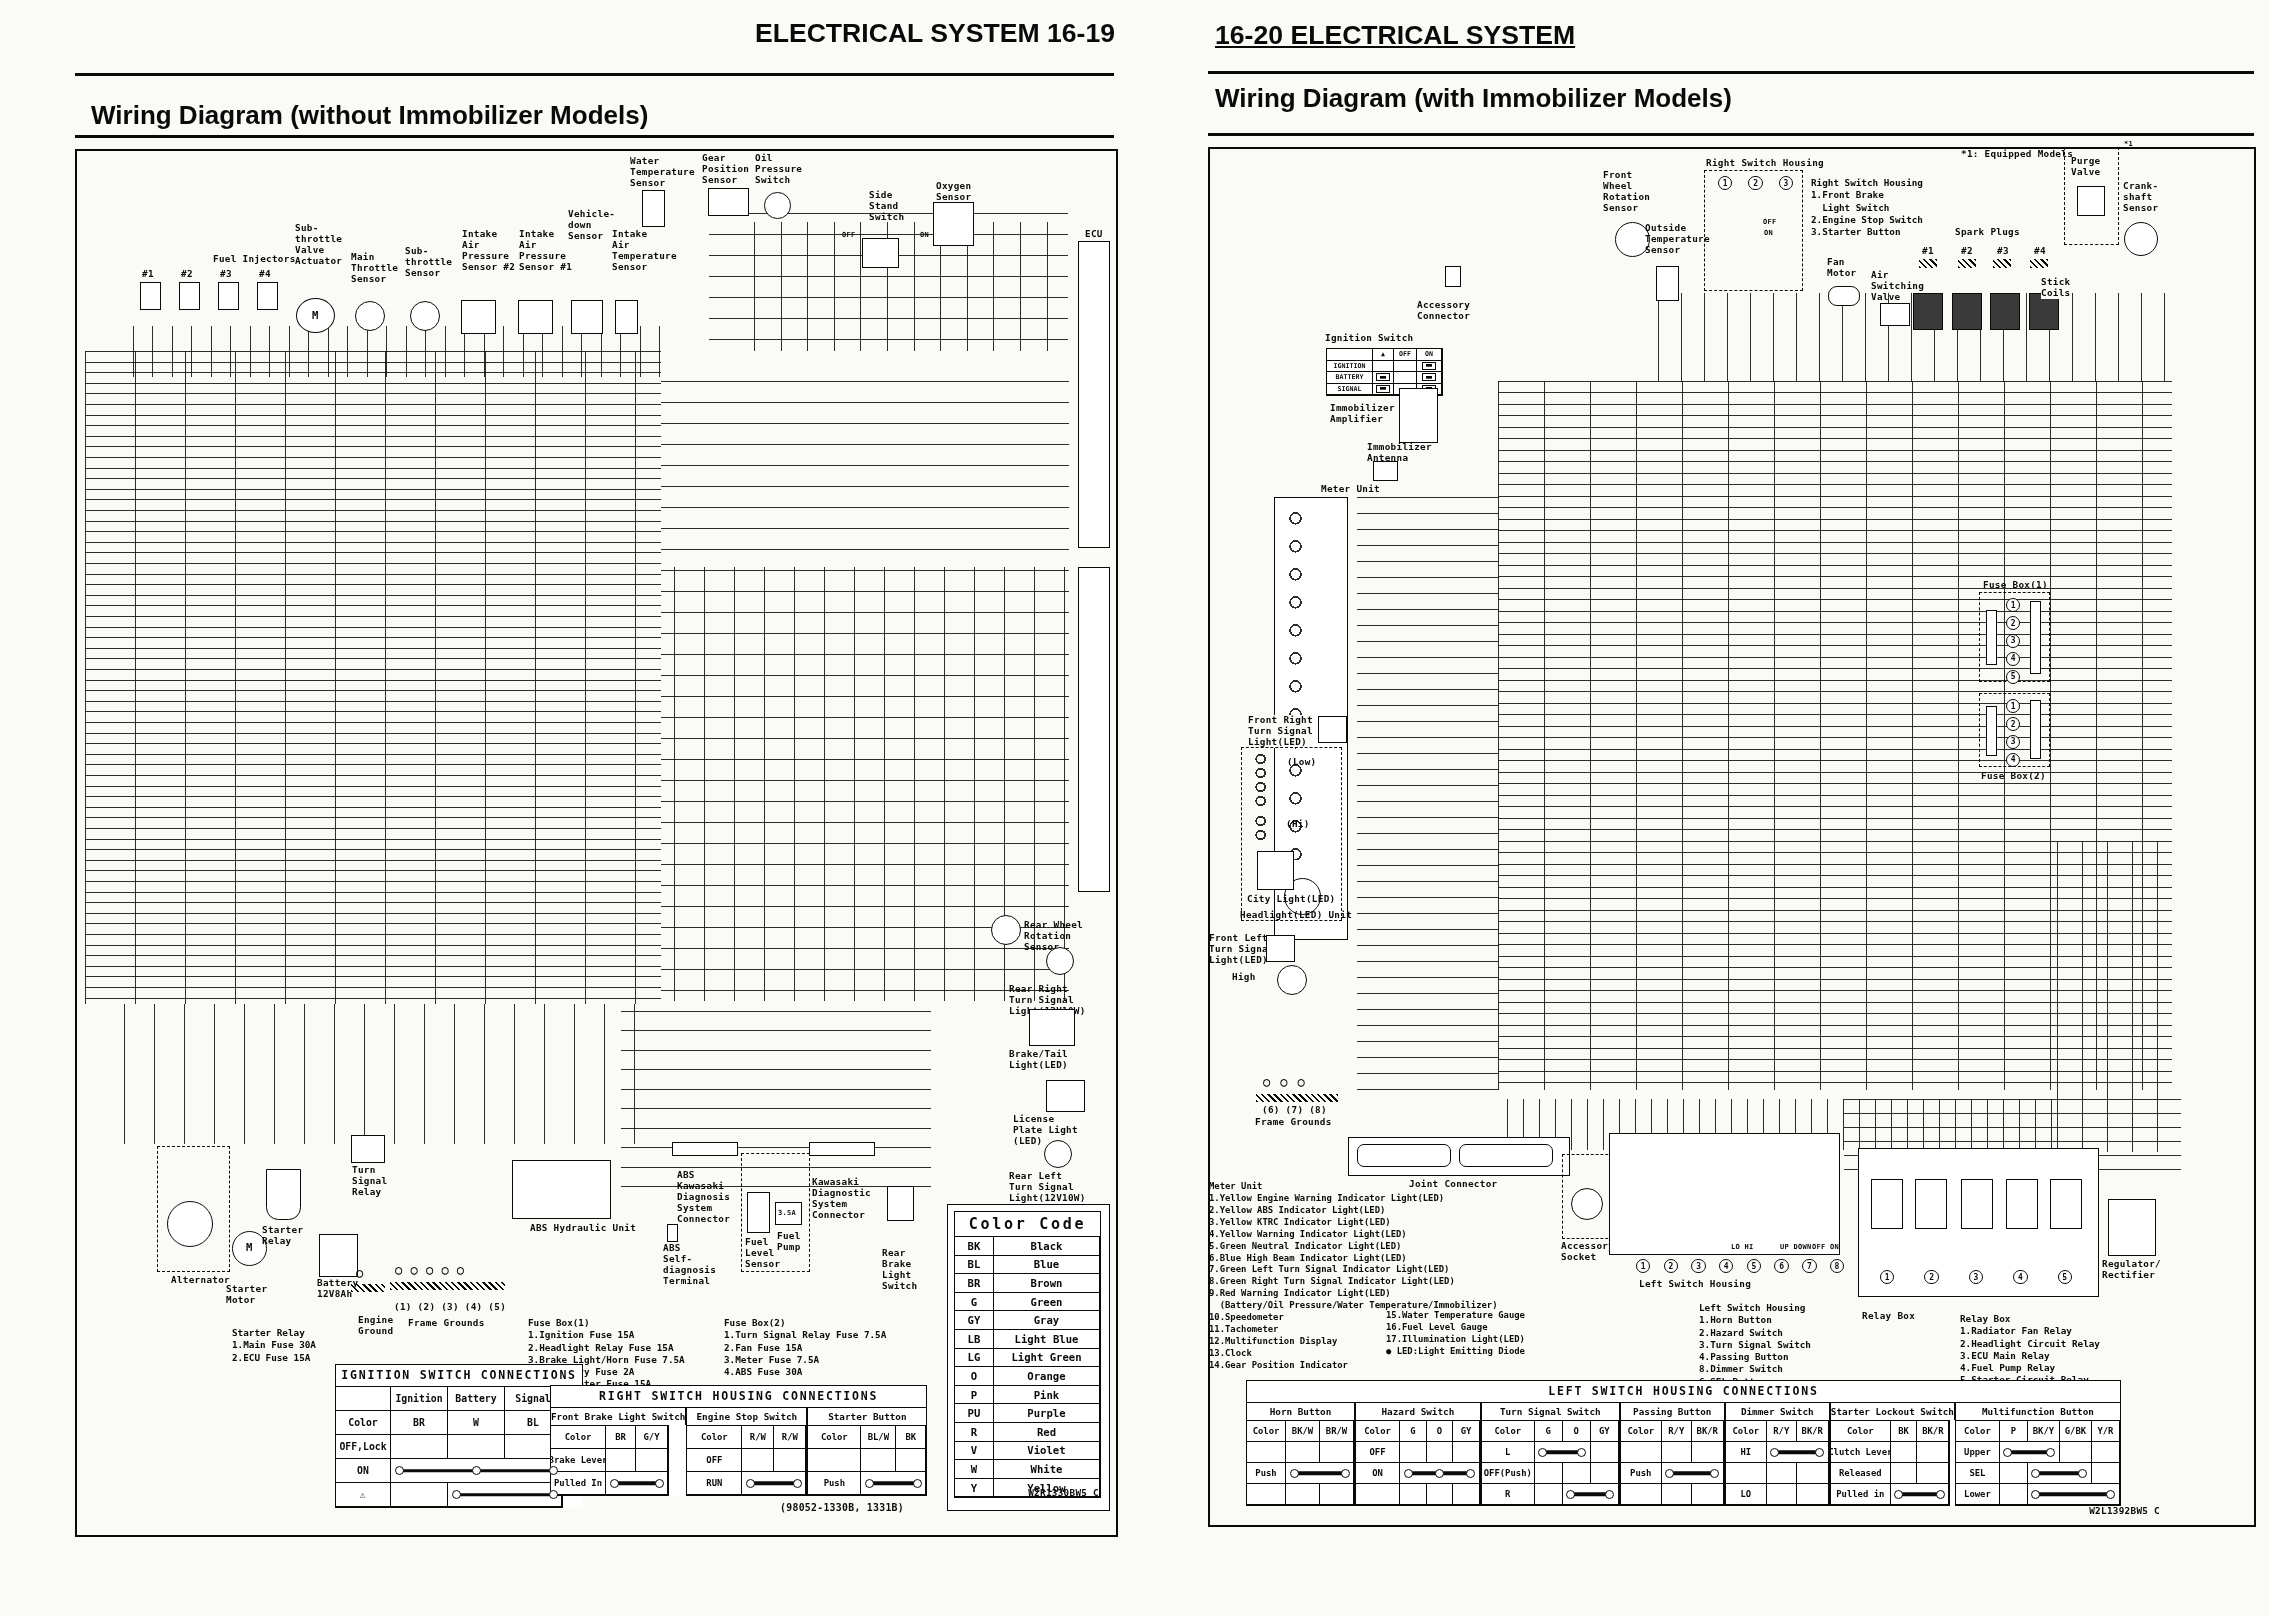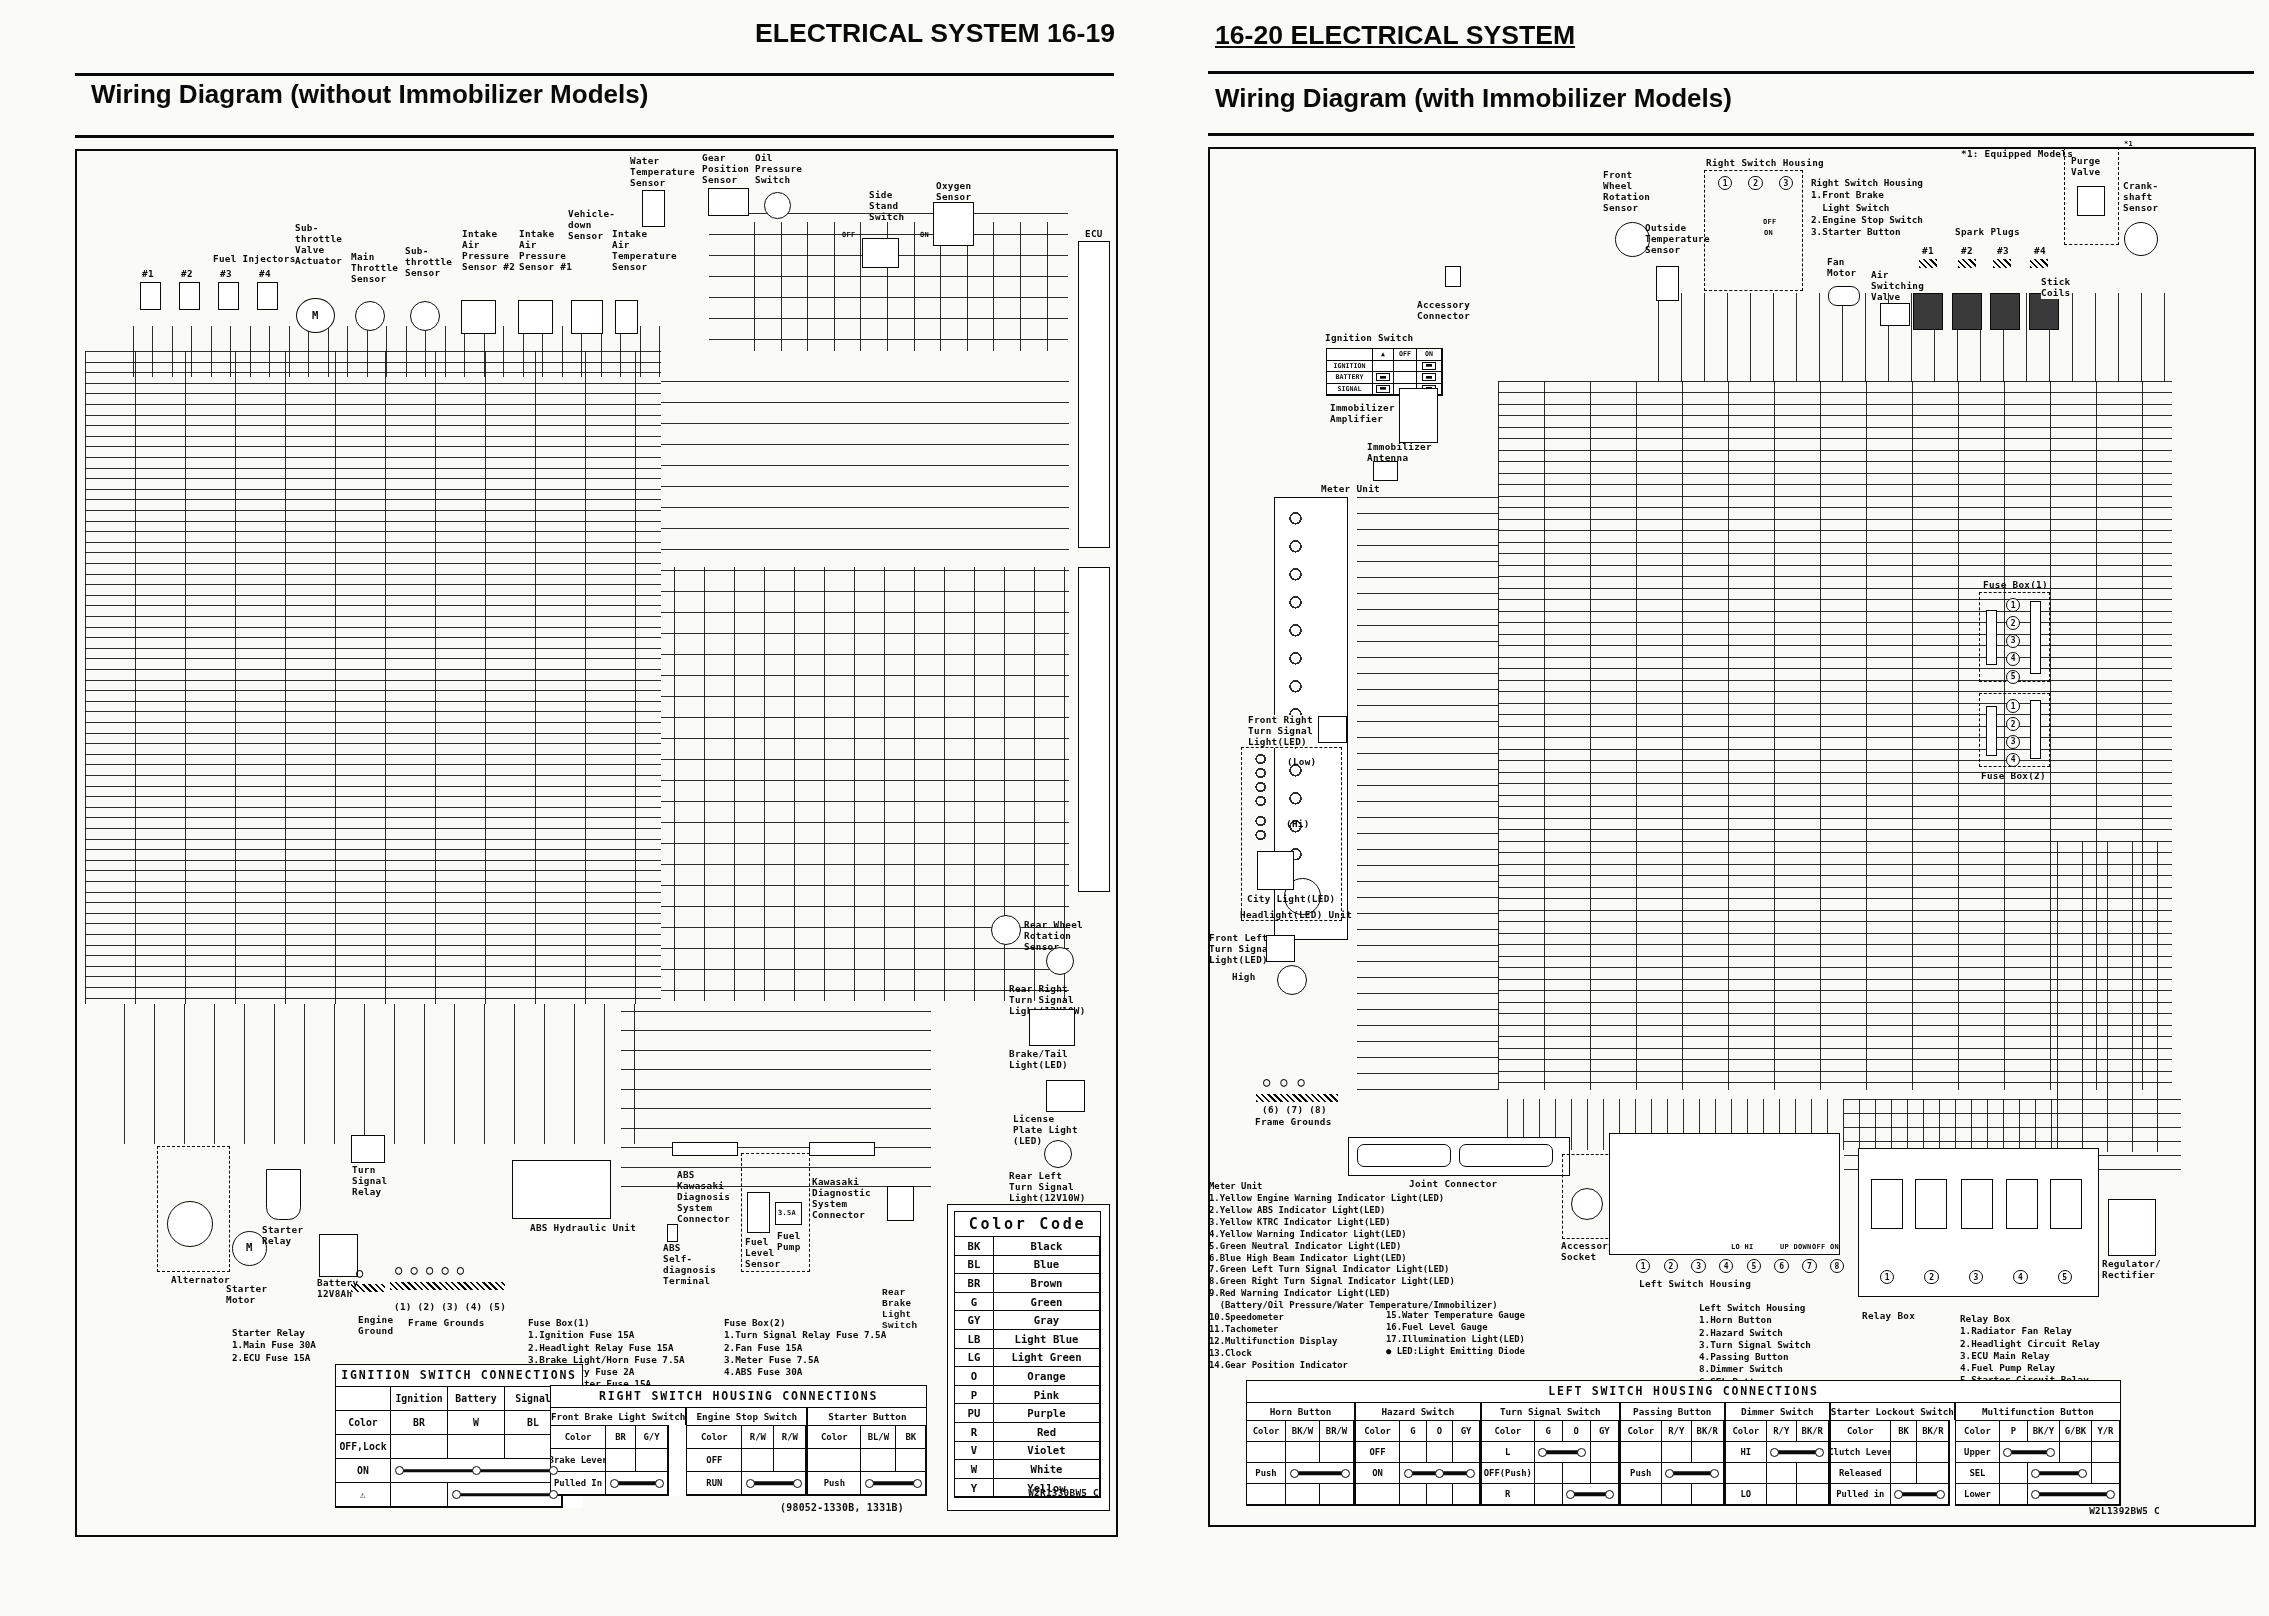--- a/index.html
+++ b/index.html
@@ -43,21 +43,21 @@
         border-radius:50%;font:bold 8px "DejaVu Sans Mono",monospace;background:#fff;flex:0 0 auto;}
   .rt{text-align:right;}
 </style>
 </head>
 <body>
 
 <div class="canvas">
 
   <div class="hdr rt" style="left:532px;top:17.7px;width:583px;font-size:26.6px;text-align:right;">ELECTRICAL SYSTEM 16-19</div>
   <div class="rule" style="left:75px;top:73px;width:1039px;"></div>
-  <div class="hdr" style="left:91px;top:79px;font-size:26px;">Wiring Diagram (without Immobilizer Models)</div>
+  <div class="hdr" style="left:91px;top:100px;font-size:26px;">Wiring Diagram (without Immobilizer Models)</div>
   <div class="rule" style="left:75px;top:135px;width:1039px;"></div>
   <div class="pagebox" style="left:75px;top:149px;width:1039px;height:1384px;"></div>
 
   <div class="wf" style="left:85px;top:351px;width:576px;height:653px;background-image:repeating-linear-gradient(to bottom,#111 0,#111 0.9px,transparent 0.9px,transparent 10.6px);"></div>
   <div class="wf" style="left:85px;top:351px;width:576px;height:653px;background-image:repeating-linear-gradient(to right,#111 0,#111 0.9px,transparent 0.9px,transparent 50px);"></div>
   <div class="wf" style="left:661px;top:381px;width:408px;height:621px;background-image:repeating-linear-gradient(to bottom,#111 0,#111 0.9px,transparent 0.9px,transparent 21px);"></div>
   <div class="wf" style="left:709px;top:213px;width:359px;height:135px;background-image:repeating-linear-gradient(to bottom,#111 0,#111 0.9px,transparent 0.9px,transparent 21px);"></div>
   <div class="wf" style="left:133px;top:326px;width:532px;height:51px;background-image:repeating-linear-gradient(to right,#111 0,#111 0.9px,transparent 0.9px,transparent 19.5px);"></div>
   <div class="wf" style="left:124px;top:1004px;width:514px;height:140px;background-image:repeating-linear-gradient(to right,#111 0,#111 0.9px,transparent 0.9px,transparent 30px);"></div>
   <div class="wf" style="left:674px;top:567px;width:395px;height:434px;background-image:repeating-linear-gradient(to right,#111 0,#111 0.9px,transparent 0.9px,transparent 30px);"></div>
@@ -197,21 +197,21 @@
 Level
 Sensor</div>
   <div class="lb" style="left:777px;top:1231px;">Fuel
 Pump</div>
   <div class="sym thin" style="left:809px;top:1142px;width:66px;height:14px;"></div>
   <div class="lb" style="left:812px;top:1177px;">Kawasaki
 Diagnostic
 System
 Connector</div>
   <div class="sym thin" style="left:887px;top:1186px;width:26.6px;height:35px;"></div>
-  <div class="lb" style="left:882px;top:1288px;font-family:Liberation Mono, monospace;">Rear
+  <div class="lb" style="left:882px;top:1248px;">Rear
 Brake
 Light
 Switch</div>
 
   <div class="list" style="left:232px;top:1327px;">
       <div class="ln">Starter Relay</div>
       <div class="ln">1.Main Fuse 30A</div>
       <div class="ln">2.ECU Fuse 15A</div>
     </div>
   <div class="list" style="left:528px;top:1317px;">

